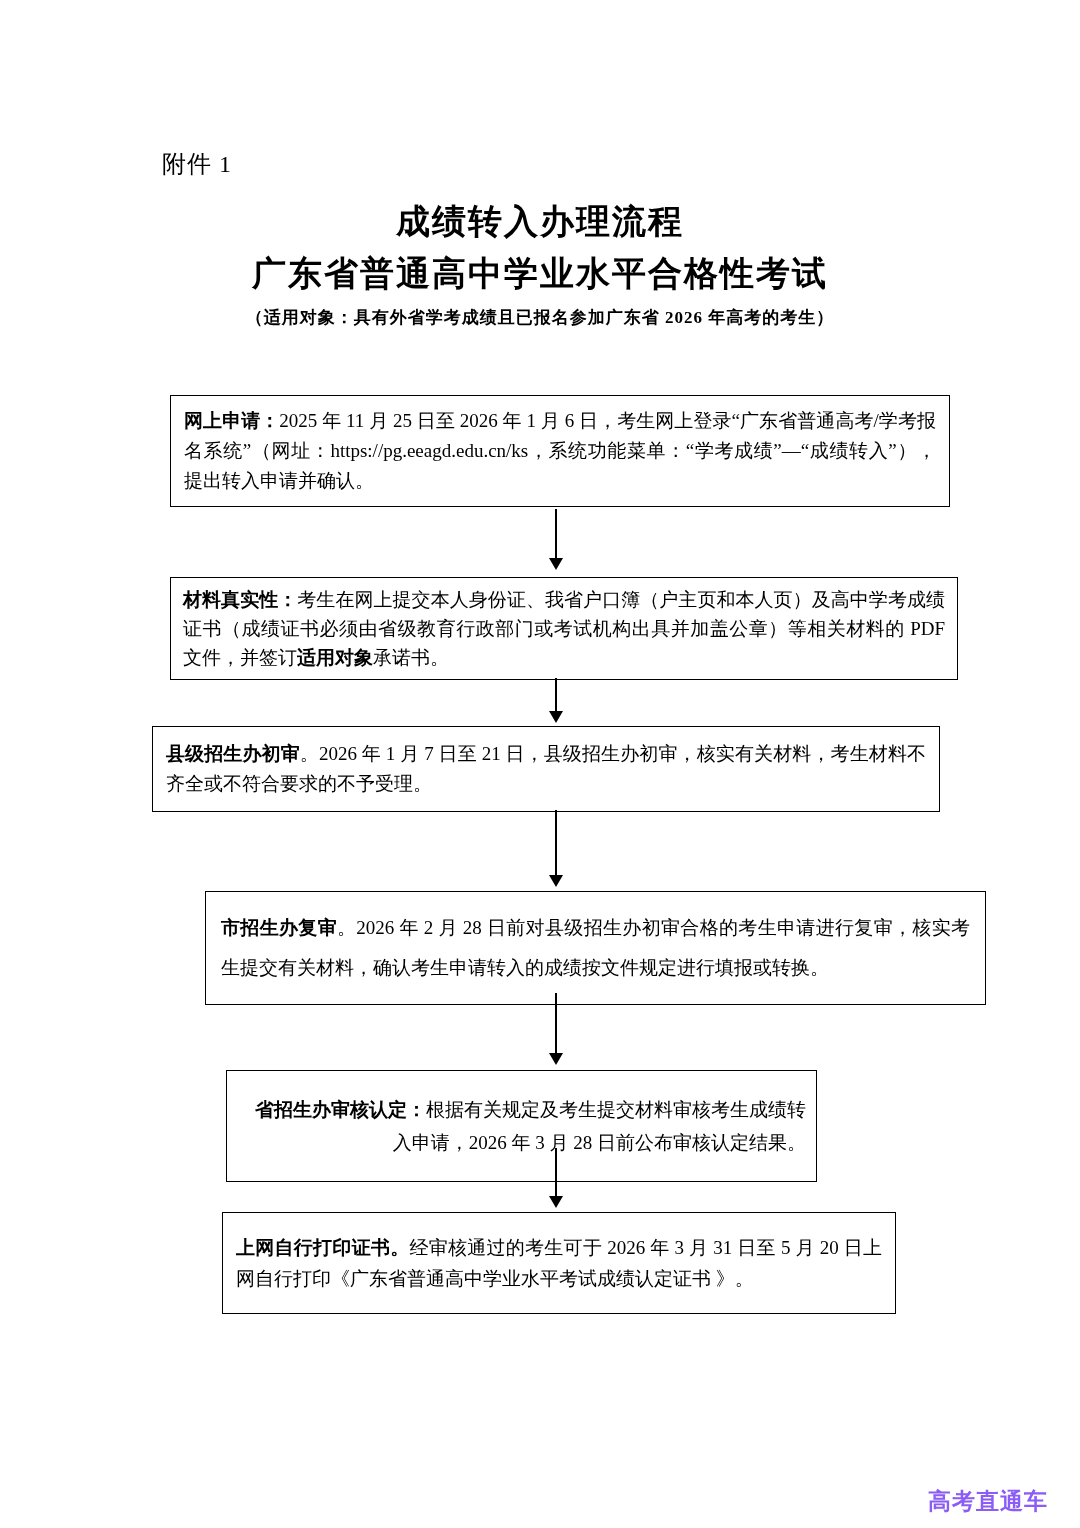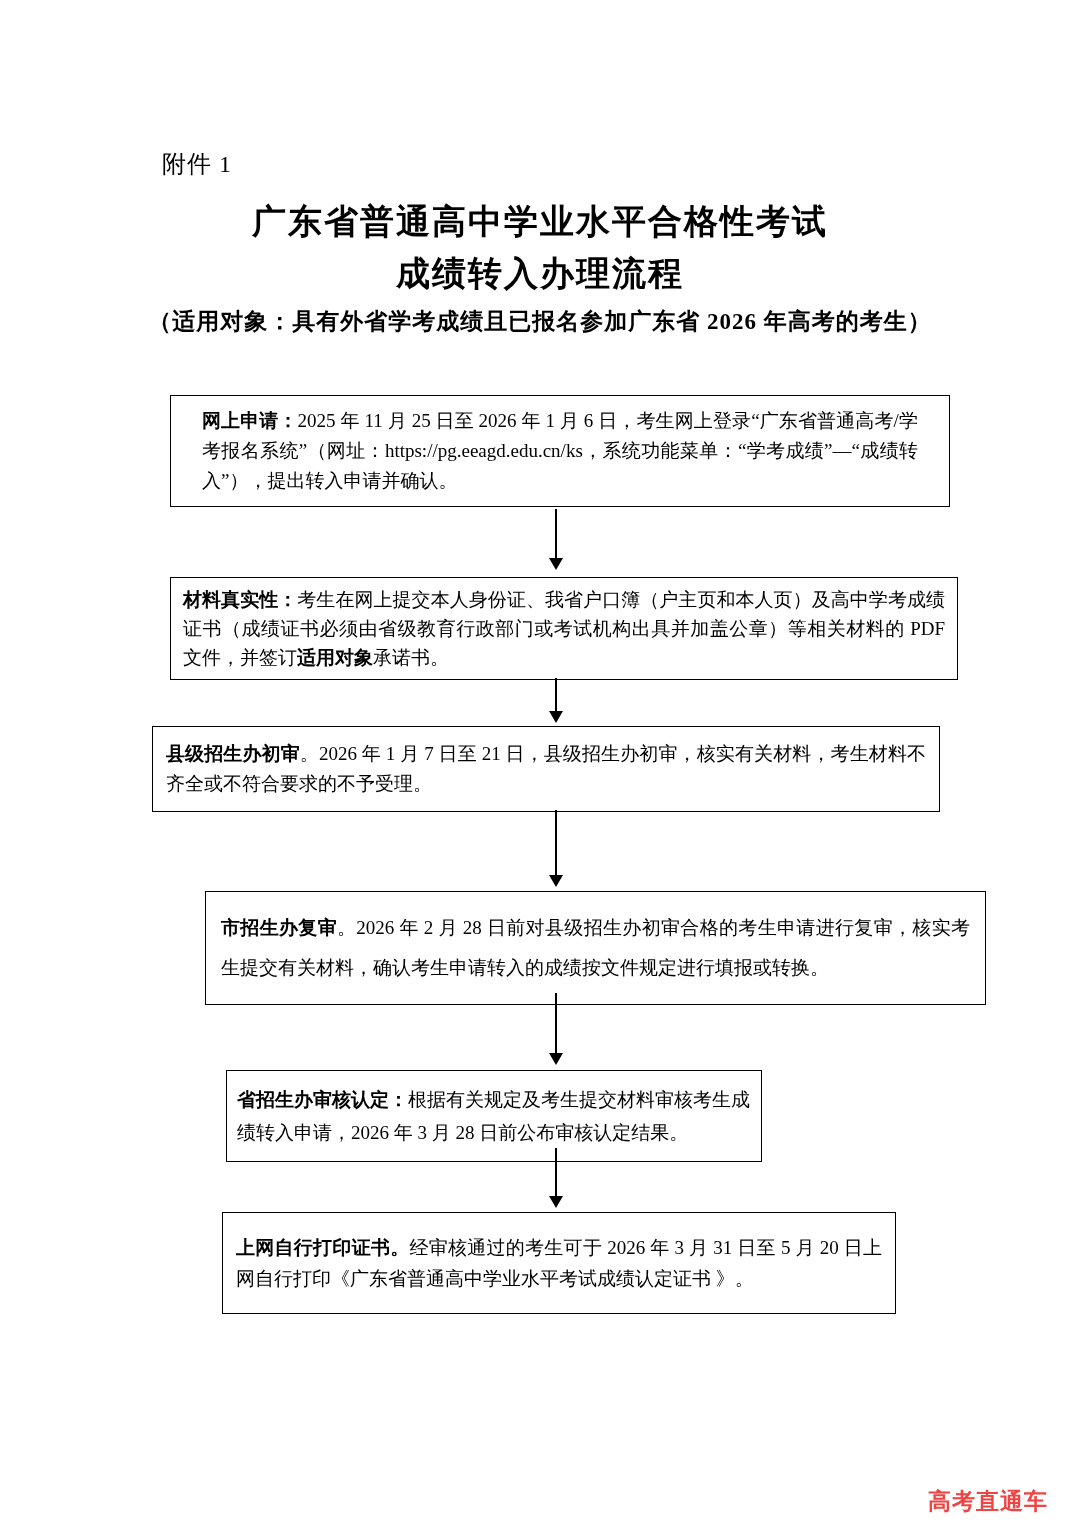--- a/index.html
+++ b/index.html
@@ -34,53 +34,53 @@
     font-weight: bold;
     line-height: 52px;
     letter-spacing: 2px;
   }
   .subtitle {
     position: absolute;
     left: 0;
     top: 294px;
     width: 100%;
     text-align: center;
-    font-size: 23px;
+    font-size: 17px;
     font-weight: bold;
     letter-spacing: 1px;
   }
   .box {
     position: absolute;
     border: 1.5px solid #000000;
     box-sizing: border-box;
     font-size: 19px;
     text-align: justify;
     background: #ffffff;
   }
   .box b { font-weight: bold; }
   .box1 {
     left: 170px; top: 383px; width: 780px; min-height: 112px;
-    padding: 10px 31px; line-height: 30px;
+    padding: 10px 13px; line-height: 30px;
   }
   .box2 {
     left: 170px; top: 565px; width: 788px; min-height: 99px;
     padding: 7px 12px; line-height: 29px;
   }
   .box3 {
     left: 152px; top: 714px; width: 788px; min-height: 82px;
     padding: 12px 13px; line-height: 30px;
   }
   .box4 {
     left: 205px; top: 879px; width: 781px; min-height: 100px;
     padding: 16px 15px; line-height: 40px;
   }
   .box5 {
-    left: 226px; top: 1058px; width: 536px; min-height: 76px;
-    padding: 12px 10px; line-height: 33px;
-    text-align: left;
+    left: 226px; top: 1058px; width: 591px; min-height: 76px;
+    padding: 22px 10px; line-height: 33px;
+    text-align: right;
   }
   .box6 {
     left: 222px; top: 1200px; width: 674px; min-height: 84px;
     padding: 19px 13px; line-height: 31px;
   }
   .arrow {
     position: absolute;
     left: 555px;
     width: 2px;
     background: #000000;
@@ -100,35 +100,35 @@
   .arrow2 { top: 666px;  height: 34px; }
   .arrow3 { top: 798px;  height: 66px; }
   .arrow4 { top: 981px;  height: 61px; }
   .arrow5 { top: 1136px; height: 49px; }
   .watermark {
     position: absolute;
     right: 32px;
     top: 1474px;
     font-size: 23px;
     font-weight: bold;
-    color: #ef4444;
+    color: #8b5cf6;
     font-family: "Liberation Sans", "DejaVu Sans", sans-serif;
     letter-spacing: 1px;
   }
 </style>
 </head>
 <body>
 
 <div class="page">
 
   <div class="attachment">附件 1</div>
 
   <div class="title">
+    <div>成绩转入办理流程</div>
     <div>广东省普通高中学业水平合格性考试</div>
-    <div>成绩转入办理流程</div>
   </div>
 
   <div class="subtitle">（适用对象：具有外省学考成绩且已报名参加广东省 2026 年高考的考生）</div>
 
   <div class="box box1">
     <b>网上申请：</b><span>2025 年 11 月 25 日至 2026 年 1 月 6 日，考生网上登录“广东省普通高考/学考报名系统”（网址：https://pg.eeagd.edu.cn/ks，系统功能菜单：“学考成绩”—“成绩转入”），提出转入申请并确认。</span>
   </div>
 
   <div class="arrow arrow1"></div>
 

